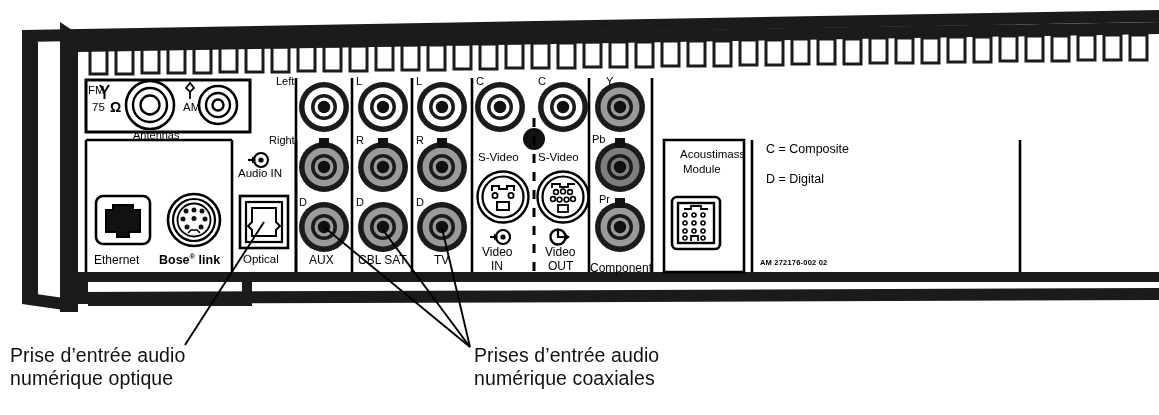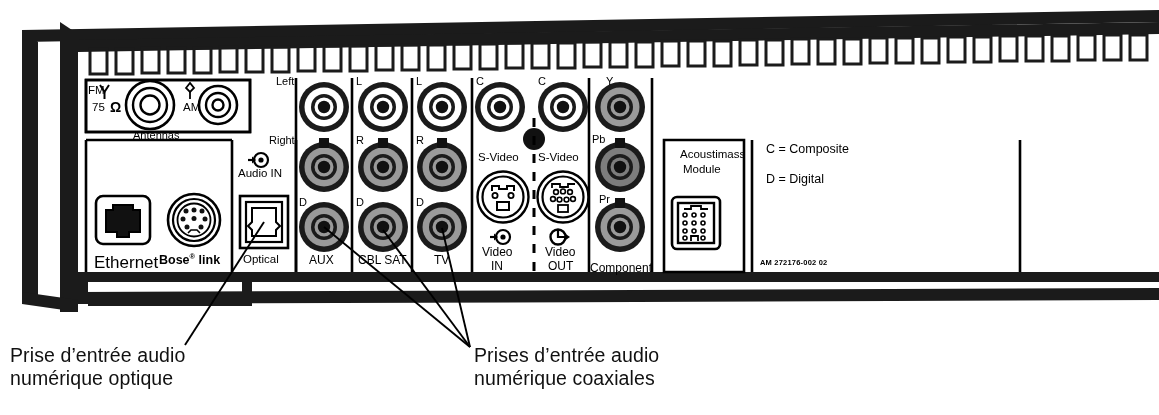--- a/index.html
+++ b/index.html
@@ -294,21 +294,21 @@
       <path d="M 442 228 L 470 347"></path>
     </g>
   </svg>
 
   <div style="position:absolute;left:88px;top:84px;font-size:11.5px;">FM</div>
   <div style="position:absolute;left:92px;top:101px;font-size:11.5px;">75</div>
   <div style="position:absolute;left:110px;top:99px;font-size:14px;font-weight:bold;">Ω</div>
   <div style="position:absolute;left:183px;top:101px;font-size:11.5px;">AM</div>
   <div style="position:absolute;left:133px;top:129px;font-size:11px;">Antennas</div>
 
-  <div style="position:absolute;left:94px;top:253px;font-size:17px;">Ethernet</div>
+  <div style="position:absolute;left:94px;top:253px;font-size:12px;">Ethernet</div>
 
   <div style="position:absolute;left:159px;top:252px;font-size:12.5px;font-weight:bold;">
     <span>Bose</span><sup style="font-size:7.5px;">®</sup> <span>link</span>
   </div>
 
   <div style="position:absolute;left:238px;top:167px;font-size:11.5px;">Audio IN</div>
   <div style="position:absolute;left:243px;top:253px;font-size:11.5px;">Optical</div>
 
   <div style="position:absolute;left:276px;top:75px;font-size:11px;">Left</div>
   <div style="position:absolute;left:269px;top:134px;font-size:11px;">Right</div>

